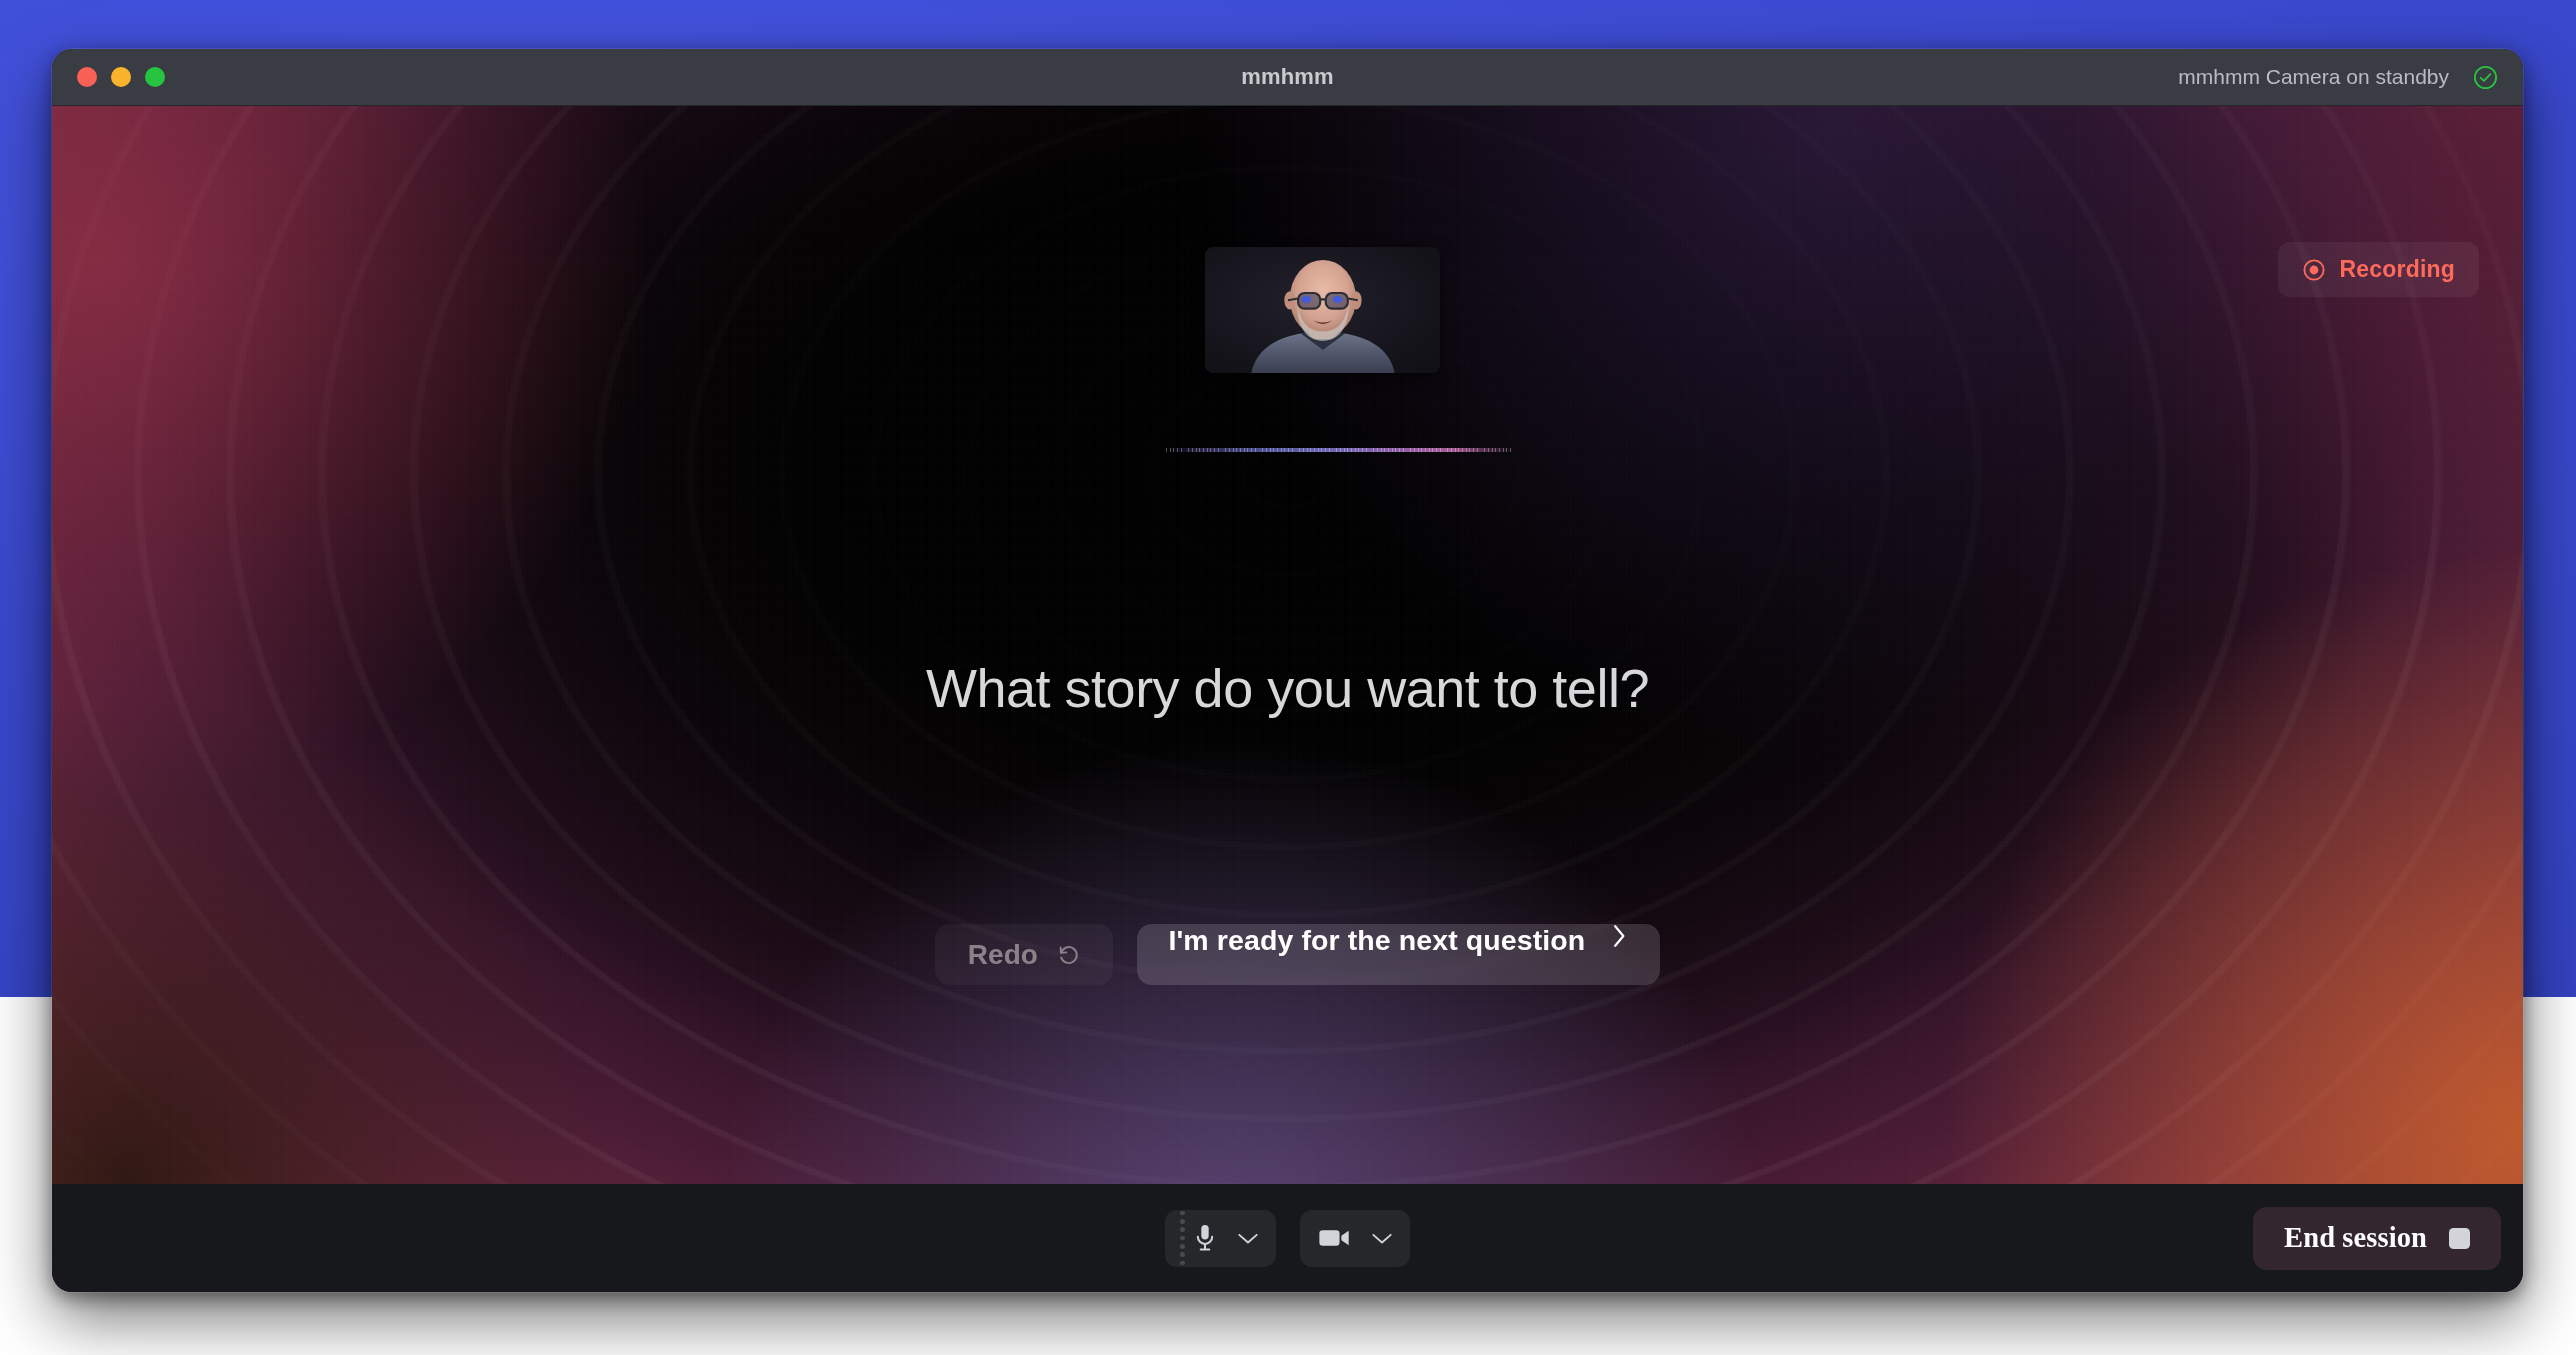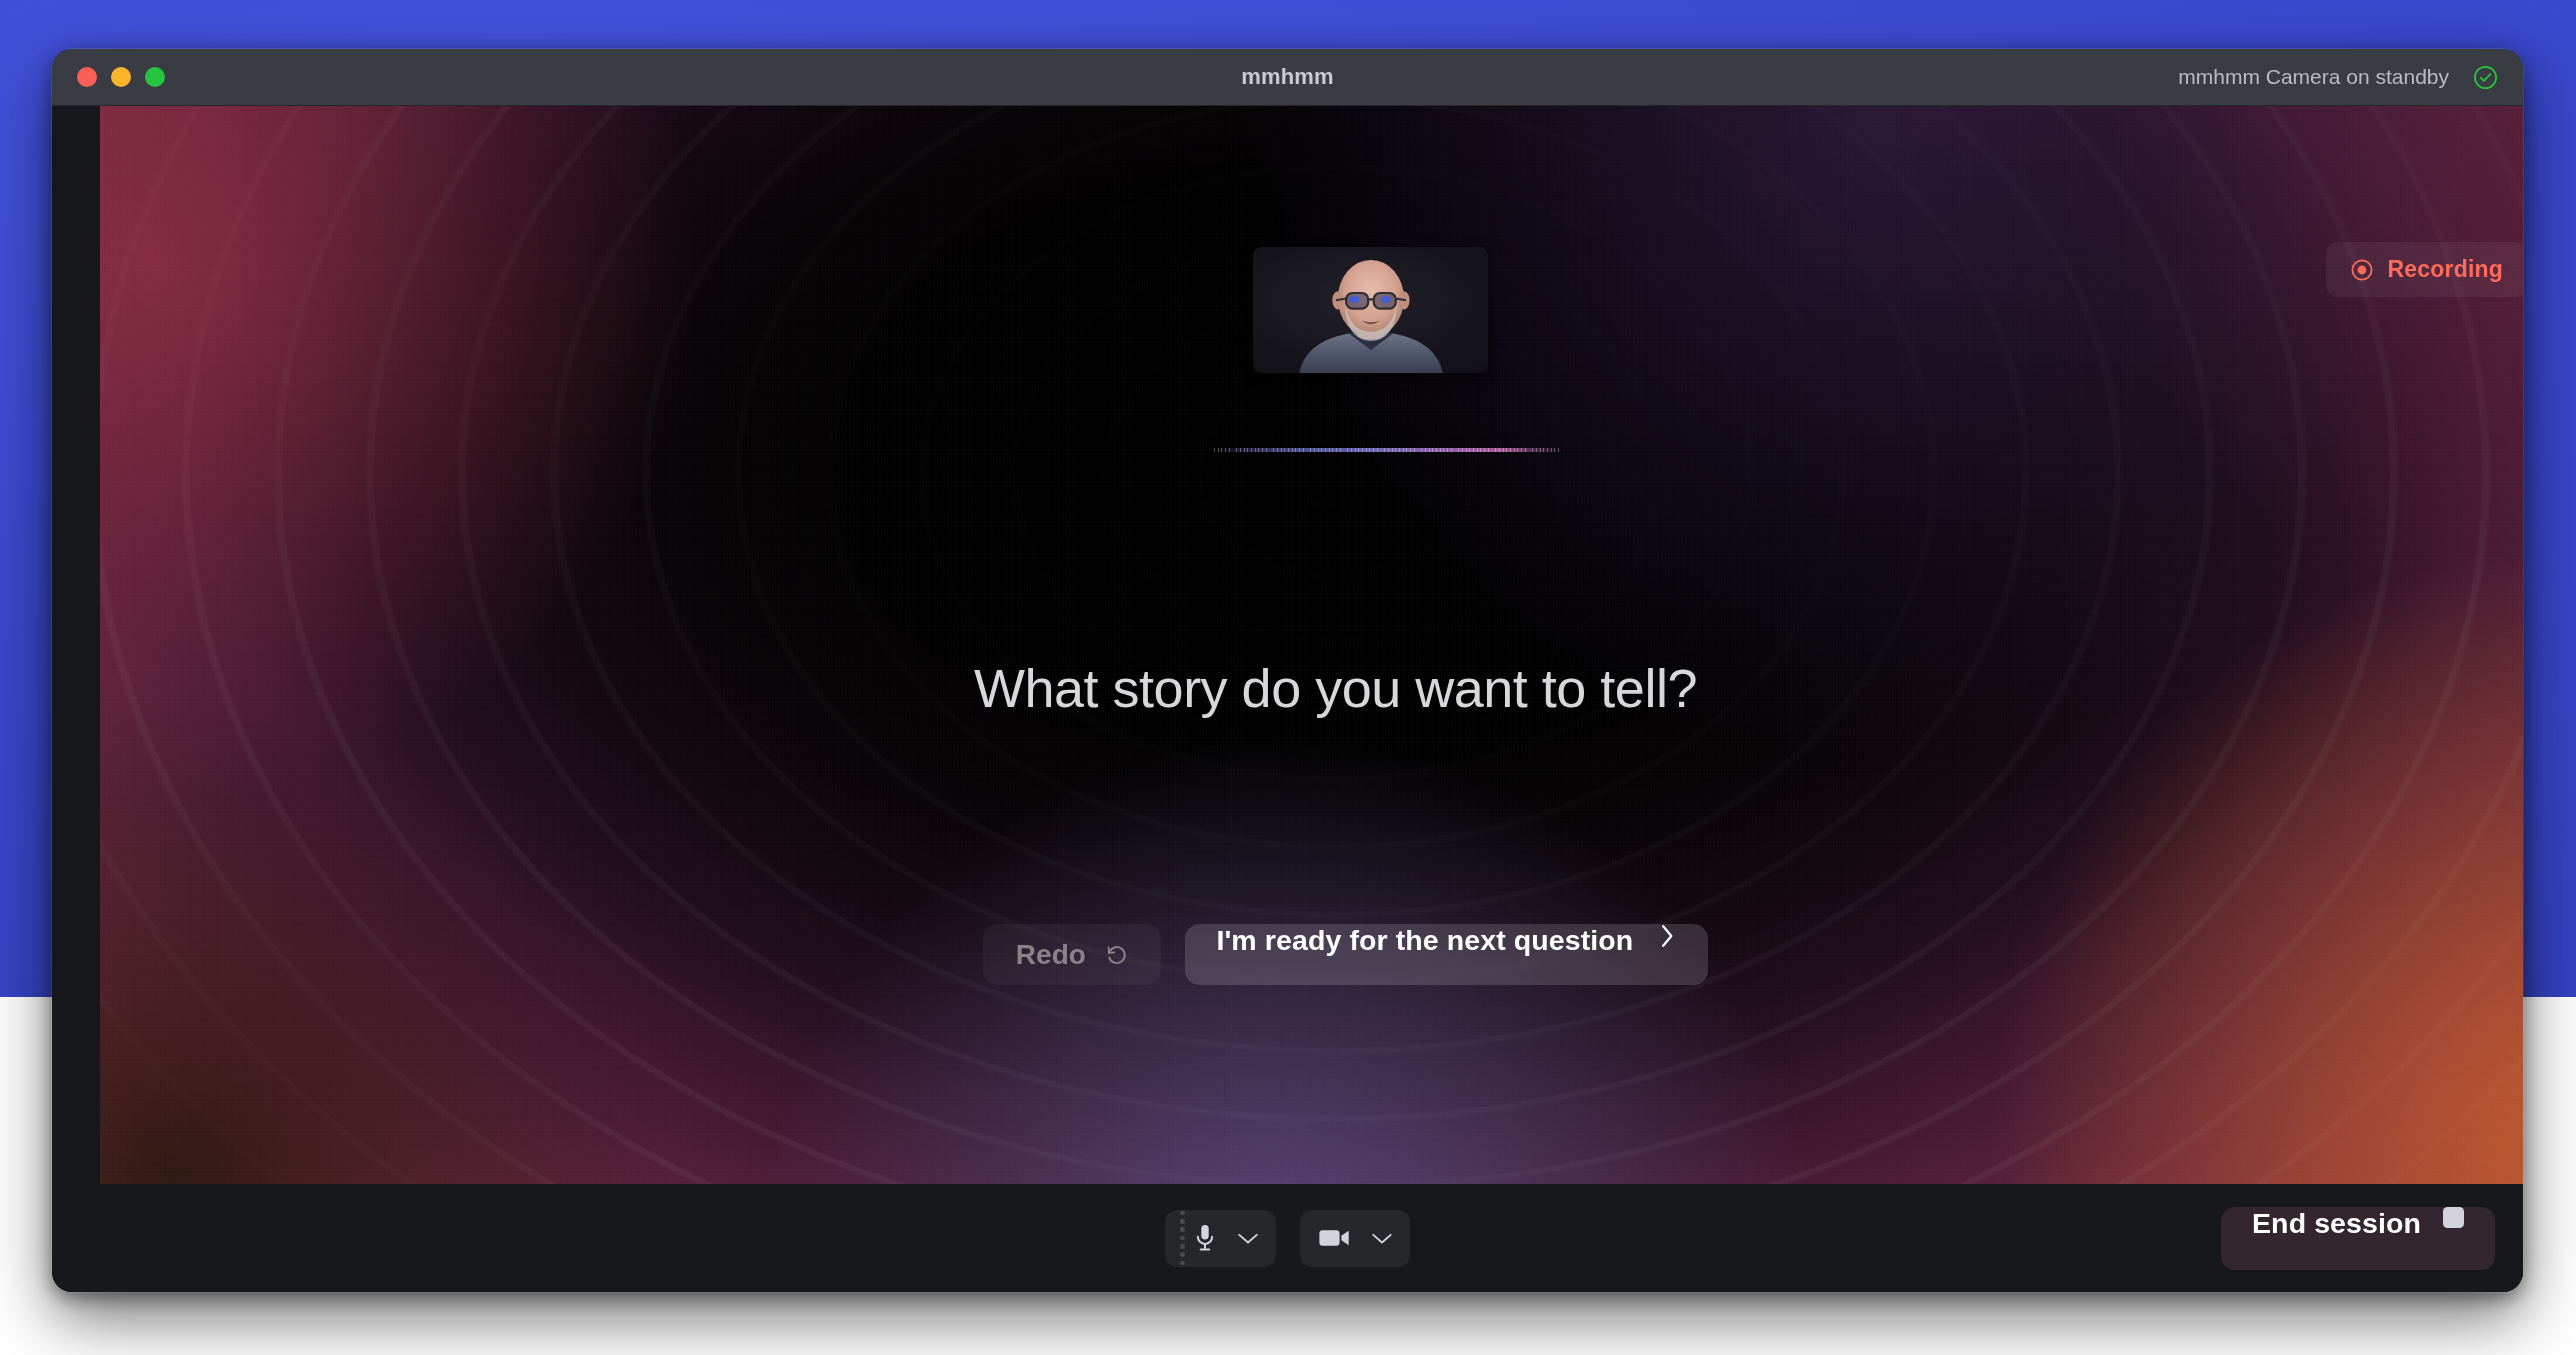--- a/index.html
+++ b/index.html
@@ -86,21 +86,20 @@
     display: block;
   }
 
   
   #stage {
     position: relative;
     width: 100%;
     height: 1078px;
     overflow: hidden;
     background: #0B0608;
-    margin-left: 48px;
   }
 
   
   #stage .bg-base {
     position: absolute; inset: 0;
     background:
       radial-gradient(ellipse 78% 118% at 50% 34%,
         #040204 0%, #0A0508 22%, #160A12 36%, #2A1022 50%,
         #4A1B34 62%, #6E2840 74%, #8F3A3C 86%, #A9502F 100%);
   }
@@ -316,30 +315,31 @@
     width: 4.6px; height: 4.6px;
     border-radius: 50%;
     background: #4A4B51;
   }
   .mic-icon { width: 24px; height: 31px; display: block; }
   .camera-icon { width: 33px; height: 22px; display: block; }
   .chevron-down-icon { width: 22px; height: 13px; display: block; }
 
   #end-session-button {
     margin-left: auto;
-    margin-right: 28px;
-    display: flex;
-    align-items: flex-start;
+    margin-right: 22px;
+    display: flex;
+    align-items: center;
     gap: 22px;
     height: 63px;
     padding: 0 31px;
     border-radius: 14px;
     border: none;
     background: #33262F;
     cursor: pointer;
+    font-family: Liberation Serif, serif;
   }
   #end-session-button .es-label {
     font-size: 28.5px;
     font-weight: 700;
     color: #FFFFFF;
     letter-spacing: 0.1px;
   }
   .stop-icon {
     width: 21px; height: 21px;
     border-radius: 4.6px;

